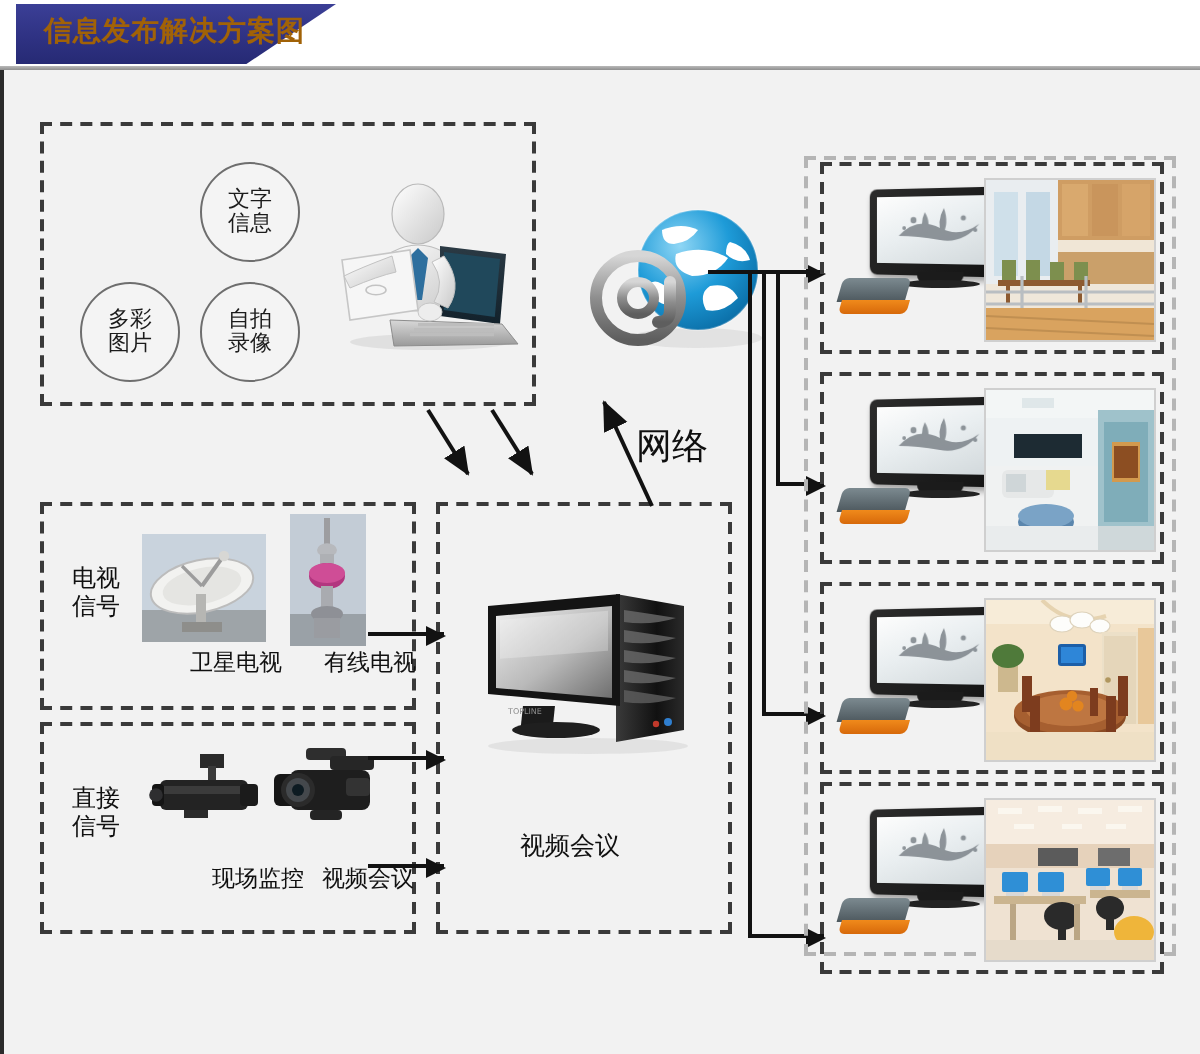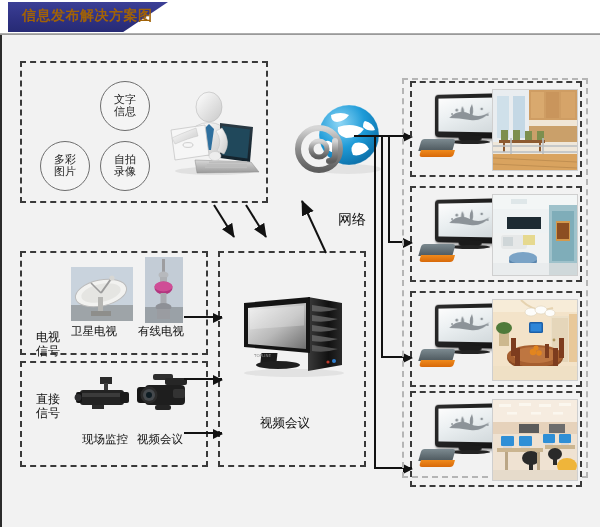--- a/index.html
+++ b/index.html
@@ -43,21 +43,21 @@
   
   .circle{
     position:absolute;width:48px;height:48px;border-radius:50%;
     border:1px solid #6e6e6e;background:#f4f4f4;
     display:flex;align-items:center;justify-content:center;text-align:center;
     line-height:1.05;font-size:11px;color:#1c1c1c;
   }
   .circle span{display:block;}
 
   
-  .lbl{position:absolute;font-size:11.5px;color:#101010;white-space:nowrap;line-height:1.15;}
+  .lbl{position:absolute;font-size:11.5px;color:#101010;white-space:nowrap;line-height:1.15;margin-left:24px;}
   .lbl-stack{position:absolute;font-size:12px;color:#101010;text-align:center;line-height:1.15;}
   .lbl-big{position:absolute;font-size:12.5px;color:#101010;white-space:nowrap;}
 
   
   .arrowR{position:absolute;height:0;border-top:2px solid #121212;}
   .arrowR::after{
     content:"";position:absolute;right:-1px;top:-5px;
     border-left:10px solid #121212;
     border-top:5px solid transparent;border-bottom:5px solid transparent;
   }
@@ -216,21 +216,21 @@
             <marker id="ah2" markerWidth="8" markerHeight="8" refX="6.5" refY="3" orient="auto">
           <path d="M0,0 L7,3 L0,6 z" fill="#121212"></path>
             </marker>
           </defs>
         <line x1="2" y1="2" x2="22" y2="34" stroke="#121212" stroke-width="2" marker-end="url(#ah2)"></line>
       </svg>
     </div>
 
     <div class="dbox" style="left:18px;top:216px;width:188px;height:104px;"></div>
 
-    <div class="lbl-stack" style="left:26px;top:248px;width:40px;margin-top:48px;">
+    <div class="lbl-stack" style="left:26px;top:248px;width:40px;">
       <div>电视</div>
       <div>信号</div>
     </div>
 
     <div class="smallpic" style="left:69px;top:232px;">
       <svg width="62" height="54" viewBox="0 0 62 54">
         <rect x="0" y="0" width="62" height="54" fill="#c9d3dd"></rect>
         <rect x="0" y="38" width="62" height="16" fill="#9ea4a8"></rect>
         <ellipse cx="30" cy="26" rx="26" ry="13" fill="#f2f2f0" stroke="#bcbcbc" stroke-width="1" transform="rotate(-12 30 26)"></ellipse>
         <ellipse cx="30" cy="26" rx="20" ry="9" fill="#e5e5e2" transform="rotate(-12 30 26)"></ellipse>
@@ -374,21 +374,21 @@
       <svg width="56" height="62" viewBox="0 0 56 62">
         <defs>
             <marker id="ah3" markerWidth="9" markerHeight="9" refX="7" refY="3.2" orient="auto">
           <path d="M0,0 L7.5,3.2 L0,6.4 z" fill="#121212"></path>
             </marker>
           </defs>
         <line x1="36" y1="60" x2="12" y2="8" stroke="#121212" stroke-width="2" marker-end="url(#ah3)"></line>
       </svg>
     </div>
 
-    <div class="lbl-big" style="left:336px;top:176px;font-size:14px;">网络</div>
+    <div class="lbl-big" style="left:316px;top:176px;font-size:18px;">网络</div>
 
     <div class="vline" style="left:372px;top:100px;height:332px;"></div>
     <div class="vline" style="left:379px;top:100px;height:221px;"></div>
     <div class="vline" style="left:386px;top:100px;height:106px;"></div>
 
     <div class="arrowR" style="left:352px;top:100px;width:58px;"></div>
     <div class="arrowR" style="left:386px;top:206px;width:24px;"></div>
     <div class="arrowR" style="left:379px;top:321px;width:31px;"></div>
     <div class="arrowR" style="left:372px;top:432px;width:38px;"></div>
 

